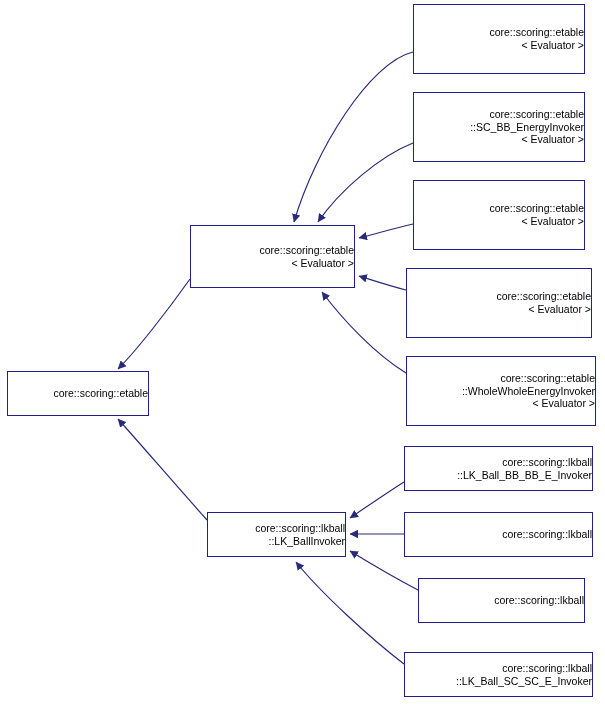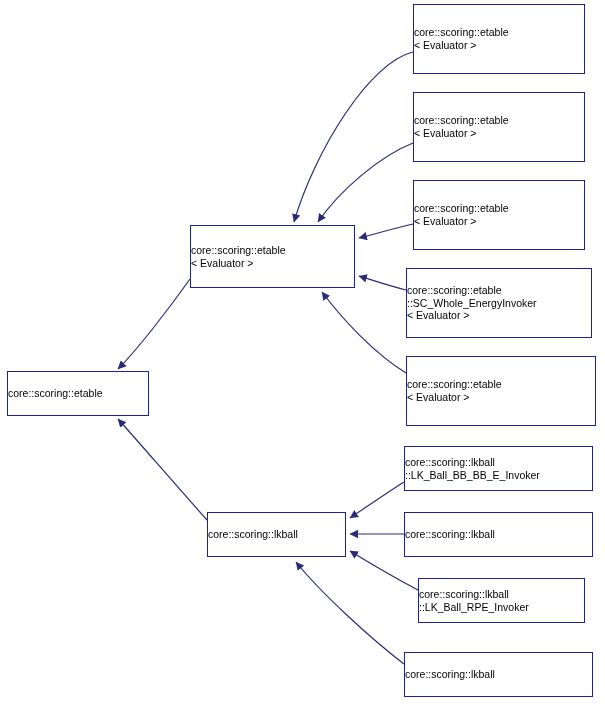--- a/index.html
+++ b/index.html
@@ -25,21 +25,21 @@
     height: 704px;
   }
   .node {
     position: absolute;
     box-sizing: border-box;
     border: 1px solid #1f1f8f;
     background: #ffffff;
     color: #000000;
     font-size: 10.5px;
     line-height: 12.6px;
-    text-align: left;
+    text-align: right;
     display: flex;
     flex-direction: column;
     align-items: center;
     justify-content: center;
     white-space: pre;
     z-index: 2;
   }
   .node .line {
     display: block;
     width: 100%;
@@ -71,63 +71,65 @@
     </g>
   </svg>
 
   <div class="node" style="left:413px;top:4px;width:172px;height:70px;">
     <span class="line">core::scoring::etable</span>
     <span class="line">&lt; Evaluator &gt;</span>
   </div>
 
   <div class="node" style="left:413px;top:92px;width:172px;height:70px;">
     <span class="line">core::scoring::etable</span>
+    <span class="line">::SC_BB_EnergyInvoker</span>
     <span class="line">&lt; Evaluator &gt;</span>
   </div>
 
   <div class="node" style="left:413px;top:180px;width:172px;height:70px;">
     <span class="line">core::scoring::etable</span>
     <span class="line">&lt; Evaluator &gt;</span>
   </div>
 
   <div class="node" style="left:406px;top:268px;width:186px;height:70px;">
     <span class="line">core::scoring::etable</span>
-    <span class="line">::SC_Whole_EnergyInvoker</span>
     <span class="line">&lt; Evaluator &gt;</span>
   </div>
 
   <div class="node" style="left:406px;top:356px;width:190px;height:70px;">
     <span class="line">core::scoring::etable</span>
+    <span class="line">::WholeWholeEnergyInvoker</span>
     <span class="line">&lt; Evaluator &gt;</span>
   </div>
 
   <div class="node" style="left:190px;top:225px;width:165px;height:63px;">
     <span class="line">core::scoring::etable</span>
     <span class="line">&lt; Evaluator &gt;</span>
   </div>
 
   <div class="node" style="left:7px;top:371px;width:142px;height:45px;">
     <span class="line">core::scoring::etable</span>
   </div>
 
   <div class="node" style="left:207px;top:512px;width:139px;height:45px;">
     <span class="line">core::scoring::lkball</span>
+    <span class="line">::LK_BallInvoker</span>
   </div>
 
   <div class="node" style="left:404px;top:446px;width:189px;height:45px;">
     <span class="line">core::scoring::lkball</span>
     <span class="line">::LK_Ball_BB_BB_E_Invoker</span>
   </div>
 
   <div class="node" style="left:404px;top:512px;width:189px;height:45px;">
     <span class="line">core::scoring::lkball</span>
   </div>
 
   <div class="node" style="left:418px;top:578px;width:167px;height:45px;">
     <span class="line">core::scoring::lkball</span>
-    <span class="line">::LK_Ball_RPE_Invoker</span>
   </div>
 
   <div class="node" style="left:404px;top:652px;width:189px;height:45px;">
     <span class="line">core::scoring::lkball</span>
+    <span class="line">::LK_Ball_SC_SC_E_Invoker</span>
   </div>
 
 </div>
 
 </body></html>

